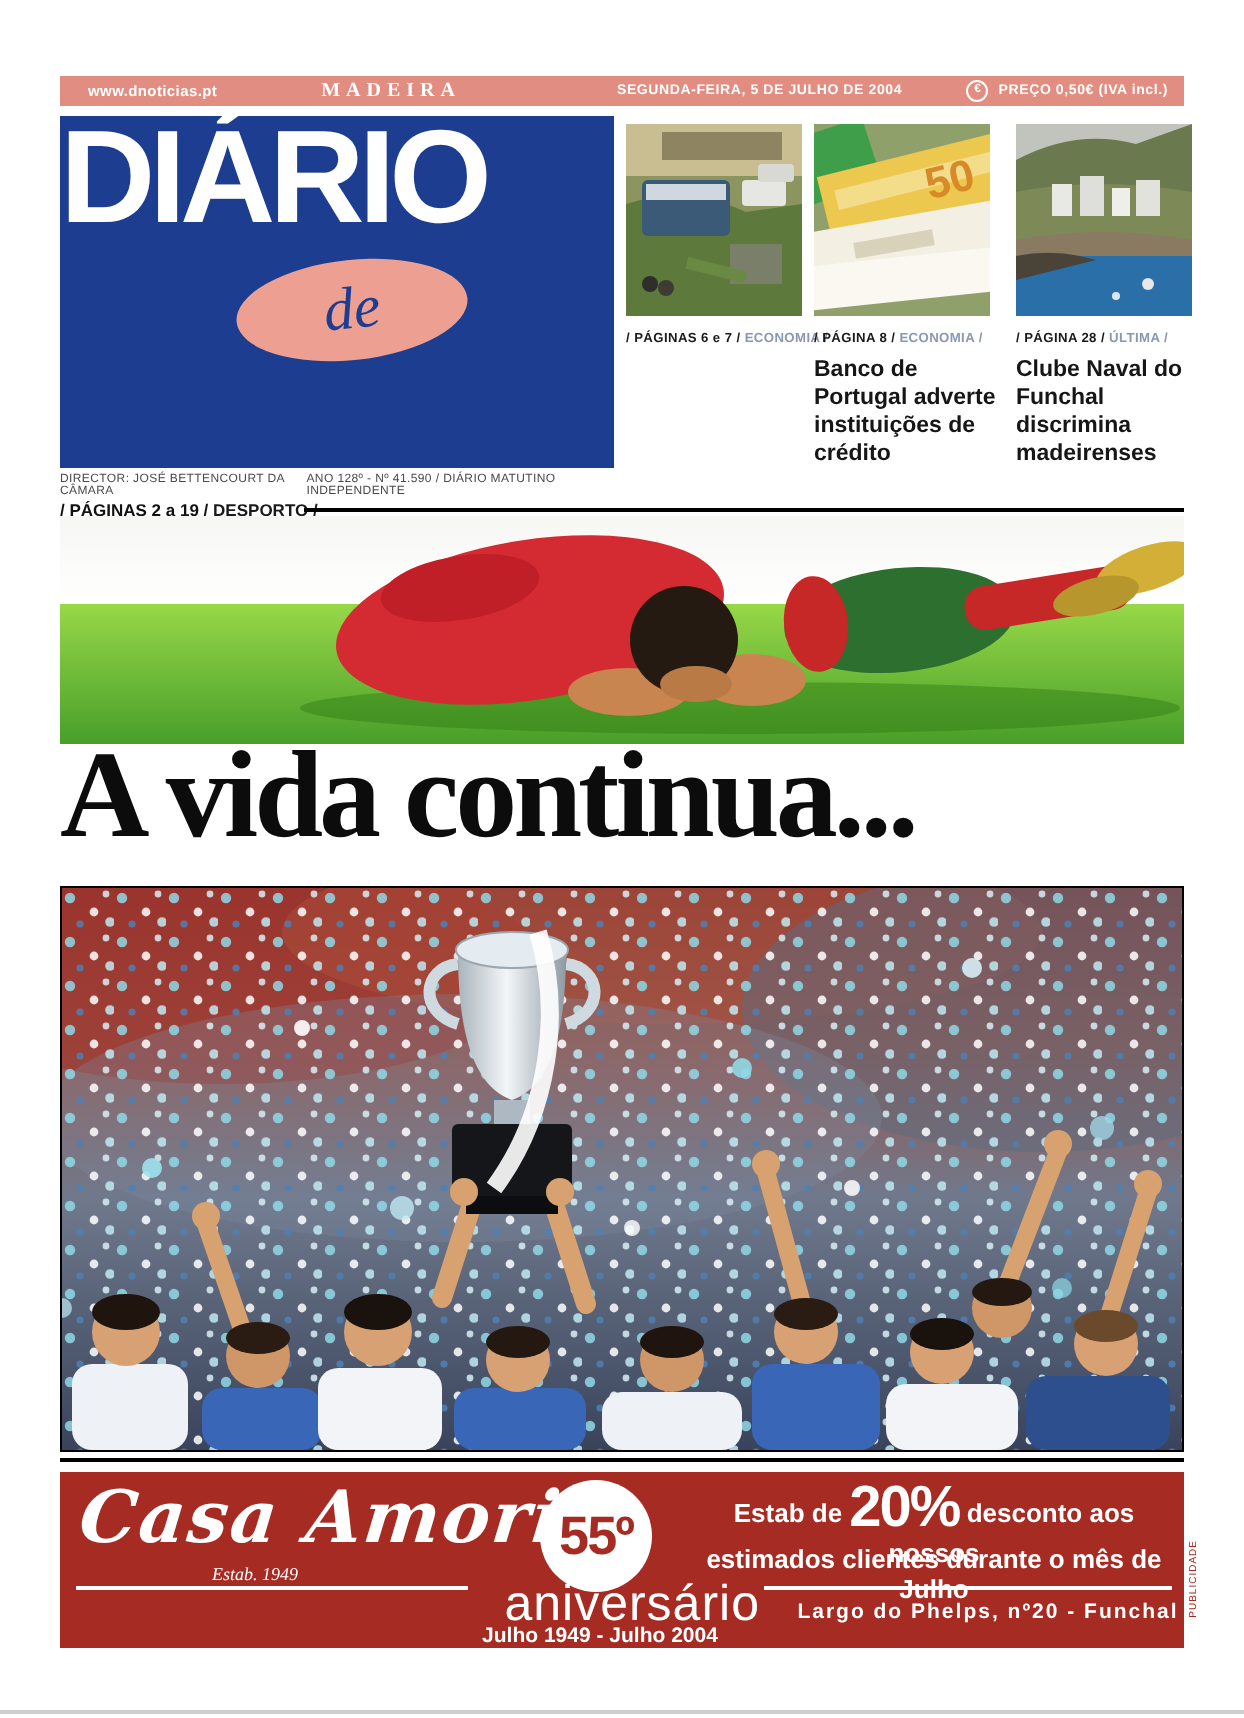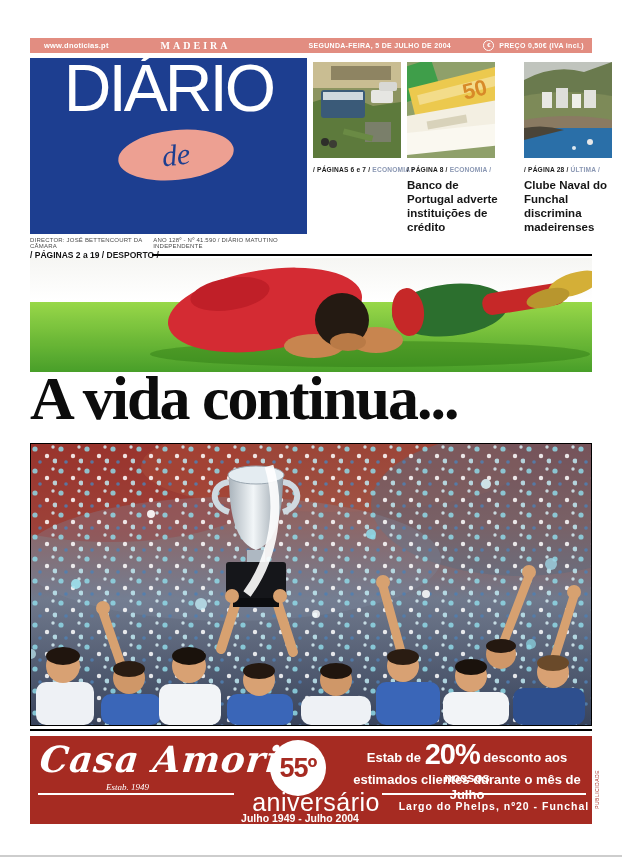--- a/index.html
+++ b/index.html
@@ -14,22 +14,22 @@
               letter-spacing:3px;margin-left:52px;}
   .tb-date{font-size:7px;font-weight:bold;margin-left:78px;letter-spacing:.3px;}
   .tb-right{margin-left:auto;margin-right:8px;display:flex;align-items:center;gap:5px;}
   .coin{width:9px;height:9px;border:1px solid #fff;border-radius:50%;
         font-size:6px;line-height:9px;text-align:center;font-weight:bold;}
   .tb-price{font-size:7px;font-weight:bold;letter-spacing:.3px;}
 
   
   .masthead{position:absolute;left:30px;top:58px;width:277px;height:176px;
             background:var(--brand_blue,#1d3e90);overflow:hidden;}
-  .mh-diario{position:absolute;top:-4px;left:0;width:100%;text-align:center;
-             font-size:66px;font-weight:normal;color:#fff;letter-spacing:-3px;line-height:1.05;}
+  .mh-diario{position:absolute;top:-4px;left:0;width:100%;
+             font-size:66px;font-weight:bold;color:#fff;letter-spacing:-3px;line-height:1.05;}
   .mh-ellipse{position:absolute;left:88px;top:72px;width:116px;height:50px;
               background:var(--ellipse_salmon,#eda092);border-radius:50%;
               transform:rotate(-6deg);display:flex;align-items:center;justify-content:center;}
   .mh-de{font-family:"Liberation Serif",serif;font-style:italic;font-size:30px;
          color:var(--brand_blue,#1d3e90);}
   .mh-noticias{position:absolute;bottom:2px;left:0;width:100%;text-align:center;
                font-family:"Liberation Serif",serif;font-style:italic;font-size:56px;
                color:#fff;line-height:1;}
   .colophon{position:absolute;left:30px;top:237px;width:277px;display:flex;
             justify-content:space-between;font-size:6px;color:#4a4a4a;letter-spacing:.2px;}
@@ -154,21 +154,21 @@
         <rect x="20" y="56" width="40" height="8" fill="#d8d2ba" transform="rotate(-10 40 60)"></rect>
       </svg>
     </span>
     <div class="kicker">
       <span class="pg">/ PÁGINA 8 /</span>
       <span class="sec">ECONOMIA /</span>
     </div>
     <div class="t-head">Banco de Portugal adverte instituições de crédito</div>
   </div>
 
-  <div class="teaser" style="left:524px;">
+  <div class="teaser" style="left:508px;">
     <span class="thumb">
       <svg width="88" height="96" viewBox="0 0 88 96">
         <rect width="88" height="96" fill="#c0c4bd"></rect>
         <path d="M0,18 Q30,2 60,10 L88,0 L88,50 L0,52 Z" fill="#6a7a4e"></path>
         <path d="M0,34 Q40,26 88,34 L88,60 L0,62 Z" fill="#7d8a58"></path>
         <rect x="18" y="30" width="10" height="16" fill="#e8e8e4"></rect>
         <rect x="32" y="26" width="12" height="20" fill="#dededa"></rect>
         <rect x="48" y="32" width="9" height="14" fill="#efefe9"></rect>
         <rect x="60" y="28" width="12" height="18" fill="#e2e2dc"></rect>
         <path d="M0,58 Q44,50 88,58 L88,70 L0,72 Z" fill="#8a7a62"></path>

